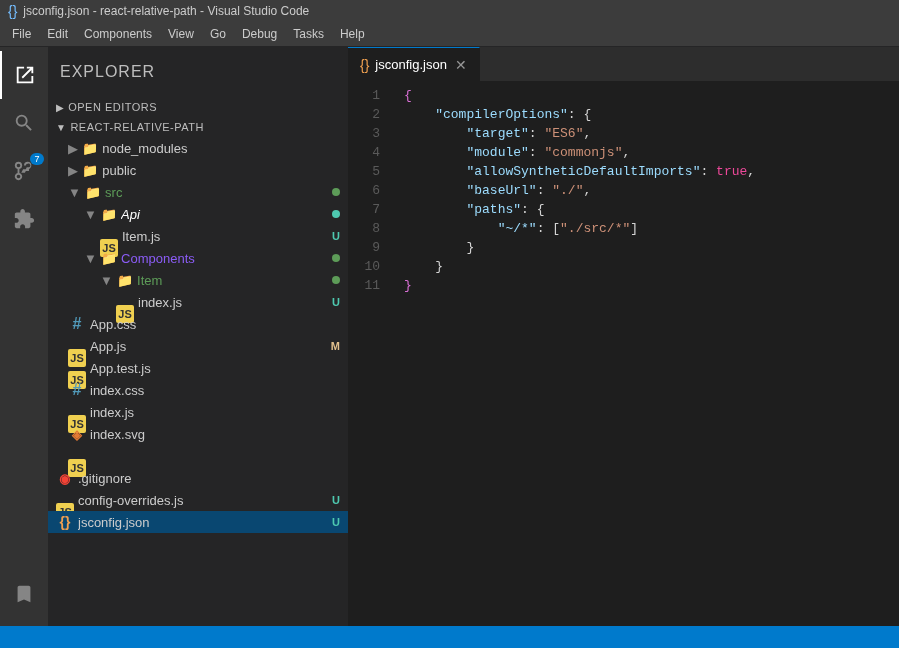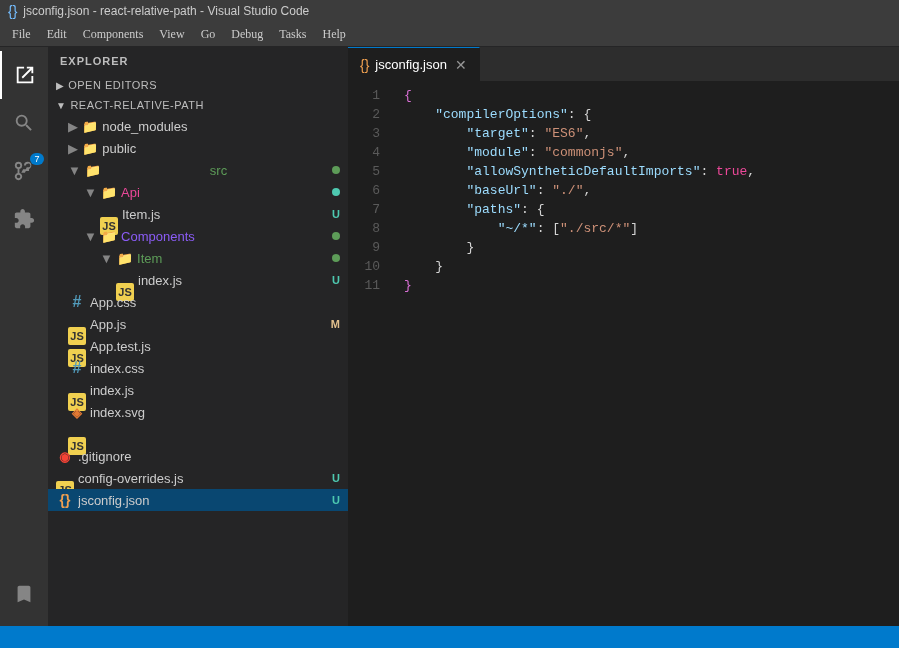--- a/index.html
+++ b/index.html
@@ -27,21 +27,20 @@
       padding: 0 4px;
       font-size: 12px;
       flex-shrink: 0;
       border-bottom: 1px solid #252526;
     }
     .menu-item {
       padding: 2px 8px;
       cursor: pointer;
       border-radius: 3px;
       color: #cccccc;
-      font-family: Liberation Serif, serif;
     }
 
     
     #main {
       display: flex;
       flex: 1;
       overflow: hidden;
     }
 
     
@@ -82,23 +81,23 @@
     
     #sidebar {
       width: 300px;
       background: #252526;
       display: flex;
       flex-direction: column;
       flex-shrink: 0;
       overflow-y: auto;
     }
     #sidebar-header {
-      padding: 8px 12px;
-      font-size: 11px;
-      font-weight: bold;
+      padding: 16px 12px;
+      font-size: 16px;
+      font-weight: normal;
       color: #bdbdbd;
       letter-spacing: 1px;
       text-transform: uppercase;
     }
 
     .section-header {
       padding: 4px 8px;
       font-size: 11px;
       color: #bdbdbd;
       cursor: pointer;
@@ -313,28 +312,28 @@
 
     <div class="tree-item" style="padding-left: 20px;">
       <span style="margin-right:4px;color:#858585;">▶</span>
       <span style="margin-right:4px;color:#dcb67a;">📁</span>
       <span class="tree-label">public</span>
     </div>
 
     <div class="tree-item" style="padding-left: 20px;">
       <span style="margin-right:4px;color:#858585;">▼</span>
       <span style="margin-right:4px;color:#dcb67a;">📁</span>
-      <span class="tree-label" style="color:#5d9c58;text-align:center;">src</span>
+      <span class="tree-label" style="color:#5d9c58;">src</span>
       <span class="dot dot-green"></span>
     </div>
 
     <div class="tree-item" style="padding-left: 36px;">
       <span style="margin-right:4px;color:#858585;">▼</span>
       <span style="margin-right:4px;color:#dcb67a;">📁</span>
-      <span class="tree-label" style="color:#ec4899;">Api</span>
+      <span class="tree-label" style="color:#ffffff;font-style:italic;">Api</span>
       <span class="dot dot-teal"></span>
     </div>
 
     <div class="tree-item" style="padding-left: 52px;">
       <span class="file-icon js-icon">JS</span>
       <span class="tree-label">Item.js</span>
       <span class="tree-badge badge-u">U</span>
     </div>
 
     <div class="tree-item" style="padding-left: 36px;">

